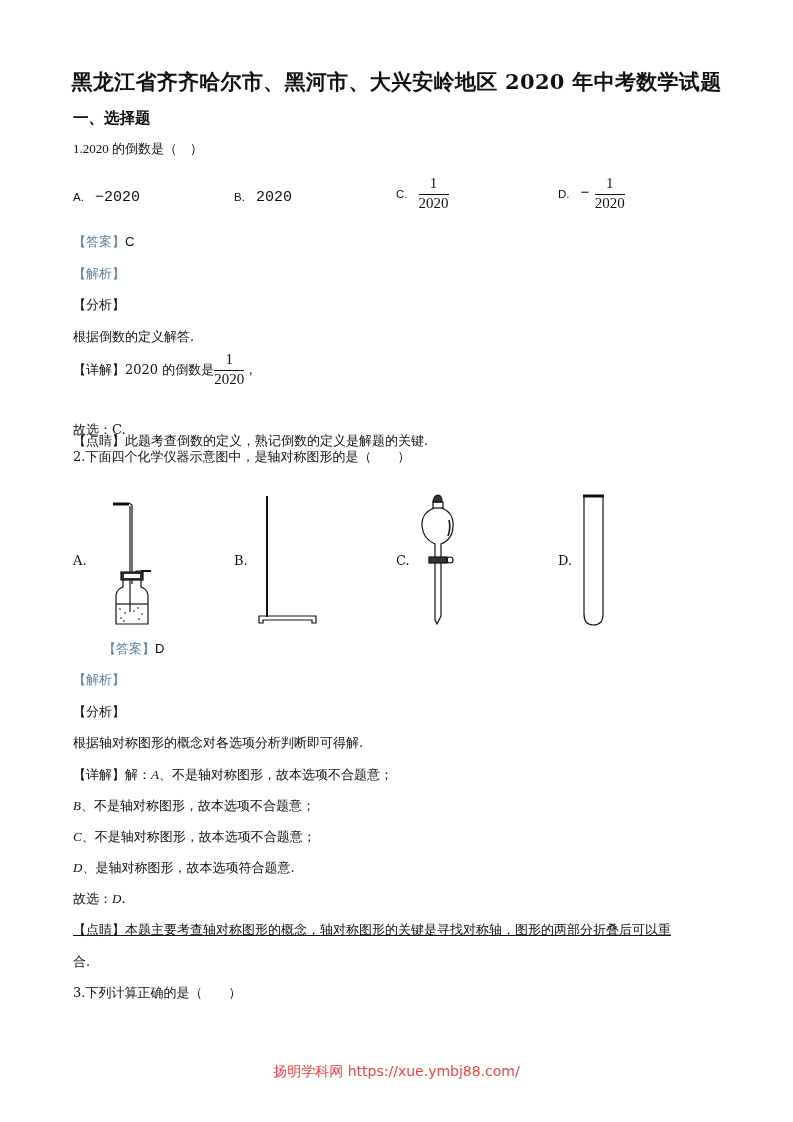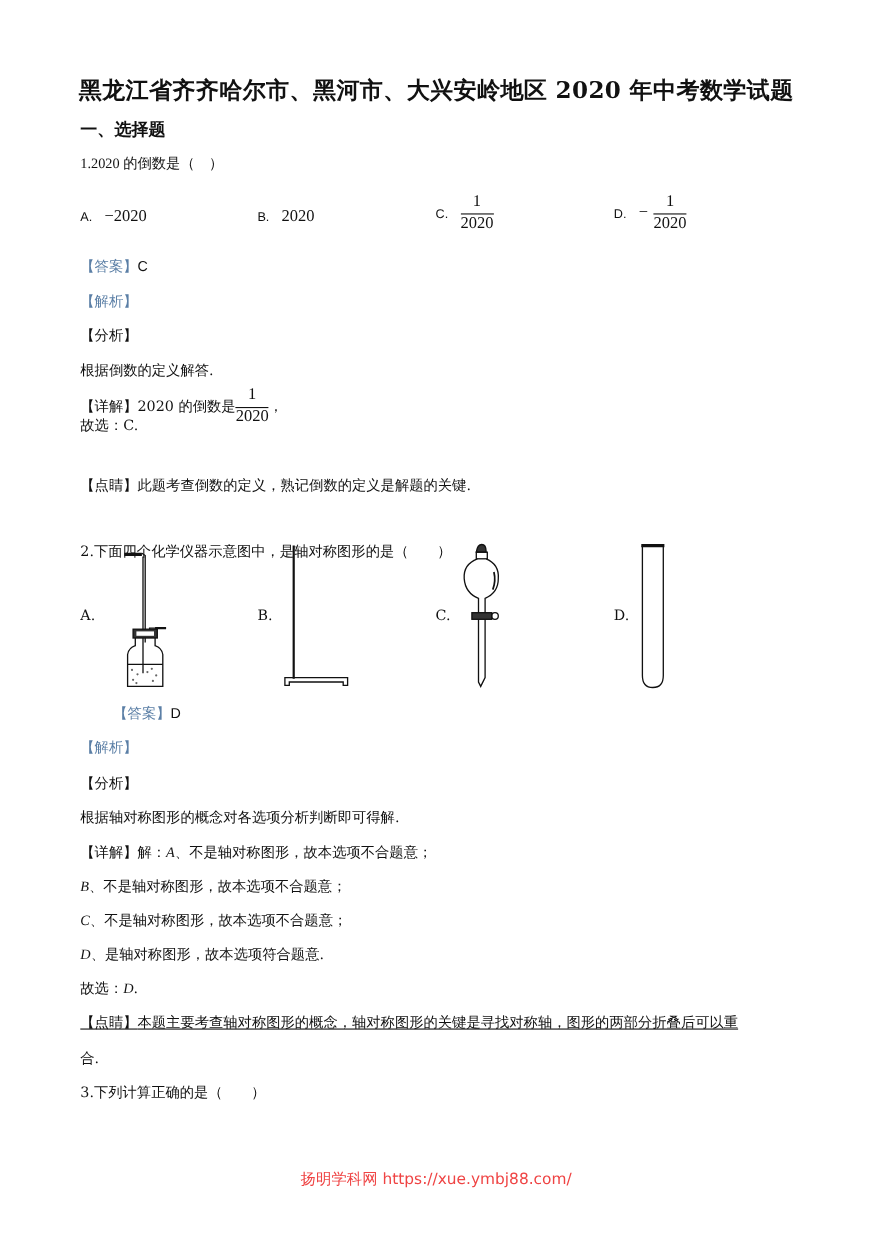--- a/index.html
+++ b/index.html
@@ -5,21 +5,21 @@
     html, body { margin: 0; padding: 0; background: #ffffff; }
     body { width: 793px; height: 1122px; position: relative; overflow: hidden; color: #111; font-family: "DejaVu Serif", "Liberation Serif", serif; }
     .page { position: absolute; left: 0; top: 0; width: 793px; height: 882px; }
     .abs { position: absolute; white-space: nowrap; }
     .title { left: 0; width: 793px; top: 68px; text-align: center; font-size: 21px; font-weight: bold; letter-spacing: 0.3px; }
     .section { left: 73px; top: 108px; font-size: 15.5px; font-weight: bold; }
     .txt { font-size: 13px; }
     .sans { font-family: "Liberation Sans", "DejaVu Sans", sans-serif; }
     .blue { color: #5b7fa6; }
     .opt-label { font-family: "Liberation Sans", sans-serif; font-size: 11.5px; }
-    .math { font-family: Liberation Serif, serif; font-size: 15px; text-align: right; }
+    .math { font-family: Liberation Mono, monospace; font-size: 15px; text-align: right; }
     .frac { display: inline-flex; flex-direction: column; align-items: center; vertical-align: middle; font-family: "Liberation Serif", serif; font-size: 15px; line-height: 1.05; }
     .frac .num { padding: 0 2px; }
     .frac .bar { border-top: 1px solid #111; width: 100%; height: 0; margin: 2px 0 1px; }
     .ital { font-style: italic; font-family: "Liberation Serif", serif; }
     .footer { left: 0; width: 793px; top: 1063px; text-align: center; font-family: "DejaVu Sans", sans-serif; font-size: 14px; color: #ef4444; }
     svg { position: absolute; }
   </style>
 </head>
 <body>
 
@@ -67,26 +67,26 @@
     <span>【详解】</span>
     <span>2020 的倒数是</span>
     <span class="frac">
       <span class="num">1</span>
       <span class="bar"></span>
       <span>2020</span>
     </span>
     <span>，</span>
   </div>
 
-  <div class="abs txt" style="left:73px; top:378px;">故选：C.</div>
+  <div class="abs txt" style="left:73px; top:421px;">故选：C.</div>
   <div class="abs txt" style="left:73px; top:432px;">
     <span>【点睛】</span><span>此题考查倒数的定义，熟记倒数的定义是解题的关键.</span>
   </div>
 
-  <div class="abs txt" style="left:73px; top:492px;">2.下面四个化学仪器示意图中，是轴对称图形的是（　　）</div>
+  <div class="abs txt" style="left:73px; top:448px;">2.下面四个化学仪器示意图中，是轴对称图形的是（　　）</div>
 
   <div class="abs txt" style="left:73px; top:553px;">A.</div>
   <svg style="left:95px; top:492px;" width="70" height="136" viewBox="0 0 70 136">
     <g stroke="#111" fill="none" stroke-width="1.2">
       <line x1="18" y1="12" x2="34" y2="12" stroke-width="3"></line>
       <path d="M34 11 L37 13 L37 92"></path>
       <line x1="35" y1="14" x2="35" y2="120"></line>
       <path d="M41 85 L41 79 L52 79"></path>
       <line x1="46" y1="79" x2="56" y2="79" stroke-width="2"></line>
       <rect x="26" y="80" width="22" height="8" fill="#333"></rect>

